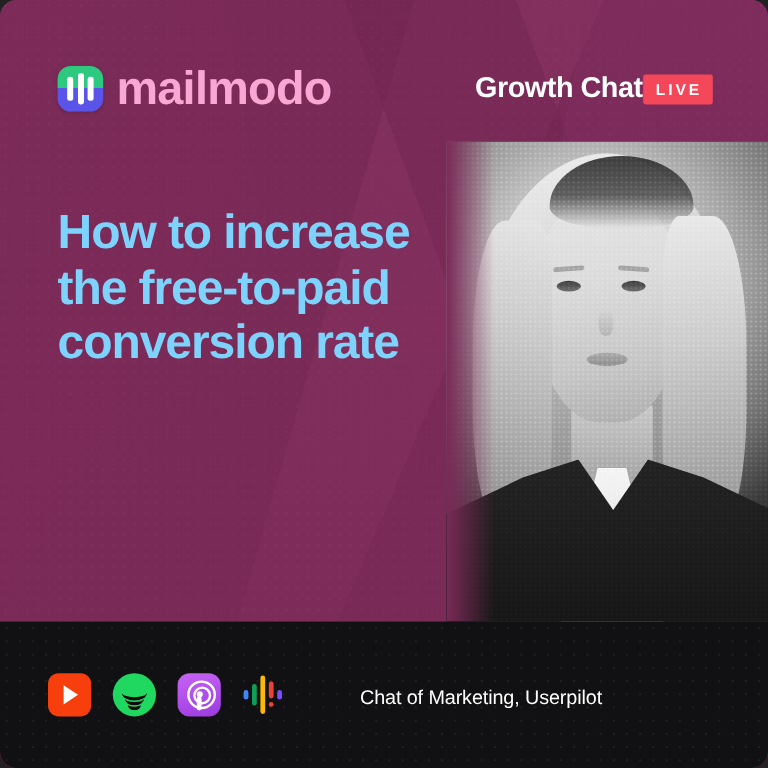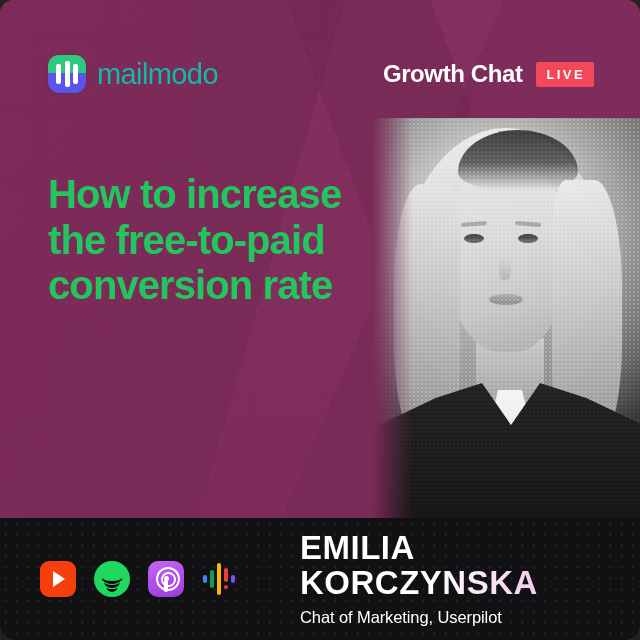--- a/index.html
+++ b/index.html
@@ -63,37 +63,37 @@
     width:38px;height:38px;border-radius:11px;
     background:linear-gradient(180deg,#2DC97E 0%,#2DC97E 48%,#5A54E8 48%,#5A54E8 100%);
     position:relative;flex:0 0 auto;
     box-shadow:0 1px 3px rgba(0,0,0,.18);
   }
   .brand-mark i{position:absolute;background:#fff;border-radius:2px;display:block;}
   .bm-1{left:8px;top:9px;width:4.5px;height:20px;}
   .bm-2{left:16.5px;top:6px;width:5px;height:26px;}
   .bm-3{left:25px;top:9px;width:4.5px;height:20px;}
   .brand-word{
-    color:#14b8a6;font-size:29px;letter-spacing:-.6px;
-    font-weight:400;line-height:1;
-  }
-  .header-right{margin-left:auto;display:flex;align-items:center;gap:13px;}
+    color:#f9a8d4;font-size:39px;letter-spacing:-.6px;
+    font-weight:700;line-height:1;
+  }
+  .header-right{margin-left:auto;display:flex;align-items:center;}
   .gc-title{
     color:#ffffff;font-size:24px;font-weight:700;letter-spacing:-.4px;line-height:1;
   }
   .live-badge{
     background:#F4485A;color:#ffffff;
     font-size:13px;font-weight:700;letter-spacing:2.4px;
     padding:6px 9px 6px 11px;line-height:1;border-radius:2px;
   }
 
   
   .headline{
     position:absolute;left:48px;top:172px;width:380px;
-    color:#22c55e;font-size:40px;font-weight:700;
+    color:#7dd3fc;font-size:40px;font-weight:700;
     line-height:1.14;letter-spacing:-.9px;
     white-space:pre-line;
   }
 
   
   .portrait{
     position:absolute;right:0;bottom:122px;width:268px;height:400px;
     overflow:hidden;
   }
   .portrait-img{
@@ -314,20 +314,19 @@
             <i class="b2"></i>
             <i class="b3"></i>
           <i class="b4"></i>
             <i class="b4b"></i>
             <i class="b5"></i>
         </div>
 
       </div>
 
       <div class="speaker">
-        <div class="speaker-name">EMILIA KORCZYNSKA</div>
         <div class="speaker-role">Chat of Marketing, Userpilot</div>
       </div>
 
     </div>
   </div>
 
 </div>
 
 </body></html>

